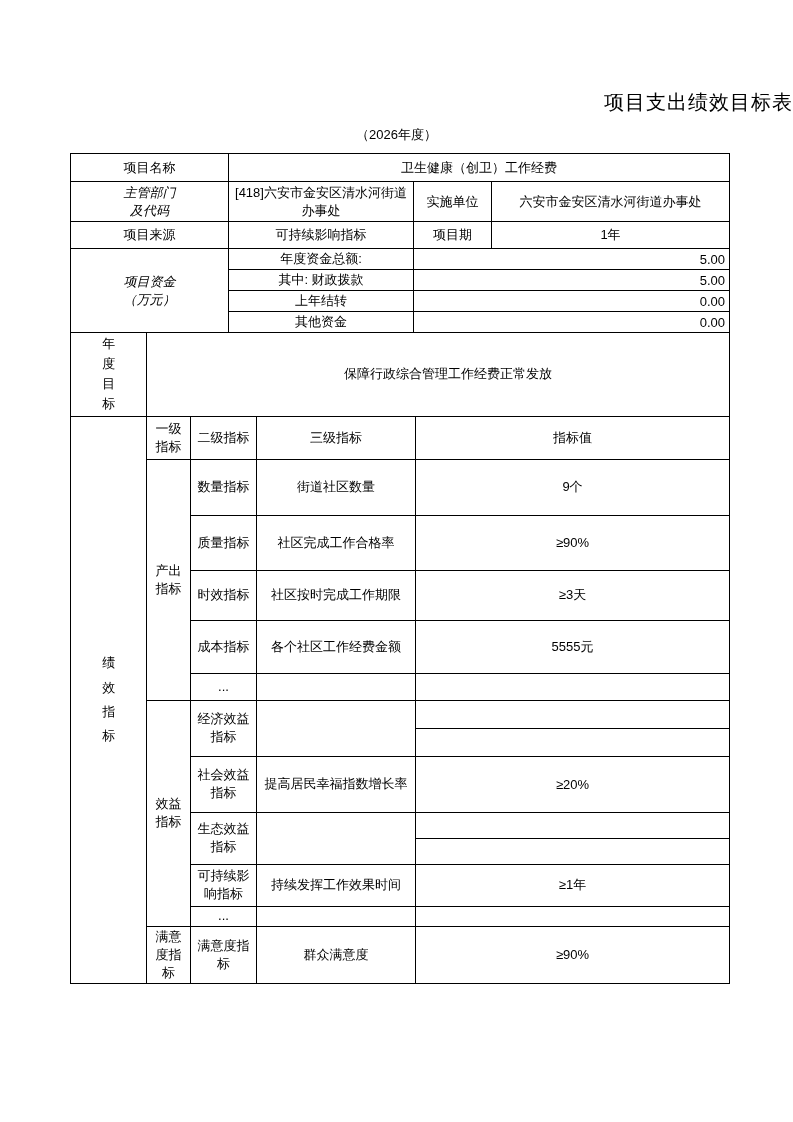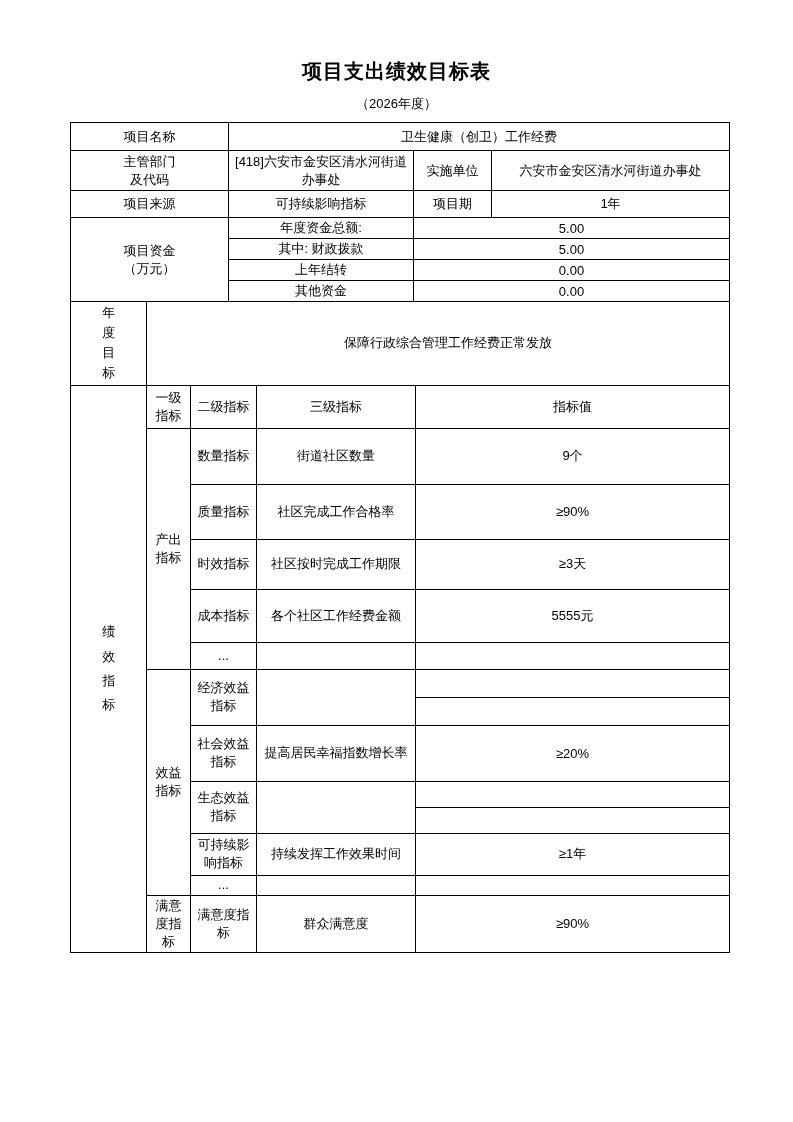--- a/index.html
+++ b/index.html
@@ -2,39 +2,39 @@
 <html><head>
 <meta charset="utf-8">
 <style>
   html,body{margin:0;padding:0;background:#ffffff;}
   .page{
     width:793px;height:1122px;background:#ffffff;margin:0 auto;
     font-family:"Liberation Sans","DejaVu Sans",sans-serif;
     color:#000;position:relative;box-sizing:border-box;overflow:hidden;
   }
   .doc-title{
-    padding-top:59px;text-align:center;font-size:20px;font-weight:bold;
+    padding-top:90px;text-align:right;font-size:20px;font-weight:normal;
     letter-spacing:1px;line-height:24px;
   }
   .doc-subtitle{
     text-align:center;font-size:13px;margin-top:13px;line-height:16px;
   }
   .tbl-wrap{width:659px;margin:10px 0 0 70px;}
   table.tbl{
     border-collapse:collapse;table-layout:fixed;width:659px;
     font-size:13px;
   }
   table.tbl + table.tbl{margin-top:-1px;}
   .tbl td{
     border:1px solid #000;padding:1px 4px;text-align:center;
     vertical-align:middle;overflow:hidden;word-break:break-all;
   }
   .tbl td.left{text-align:center;}
-  .tbl td.right{}
-  .prewrap{white-space:pre-line;}
+  .tbl td.right{text-align:right;}
+  .prewrap{white-space:pre-line;font-style:italic;}
   .pad-a{padding-left:7px;}
   .pad-b{padding-left:15px;}
   .pad-c{padding-left:40px;}
   .vert-label div{width:1.05em;margin:0 auto;line-height:1.55;word-break:break-all;text-align:right;}
   .vert-label.loose div{line-height:1.85;}
   .ellipsis-cell{font-size:13px;line-height:10px;}
 </style>
 </head>
 <body>
 

